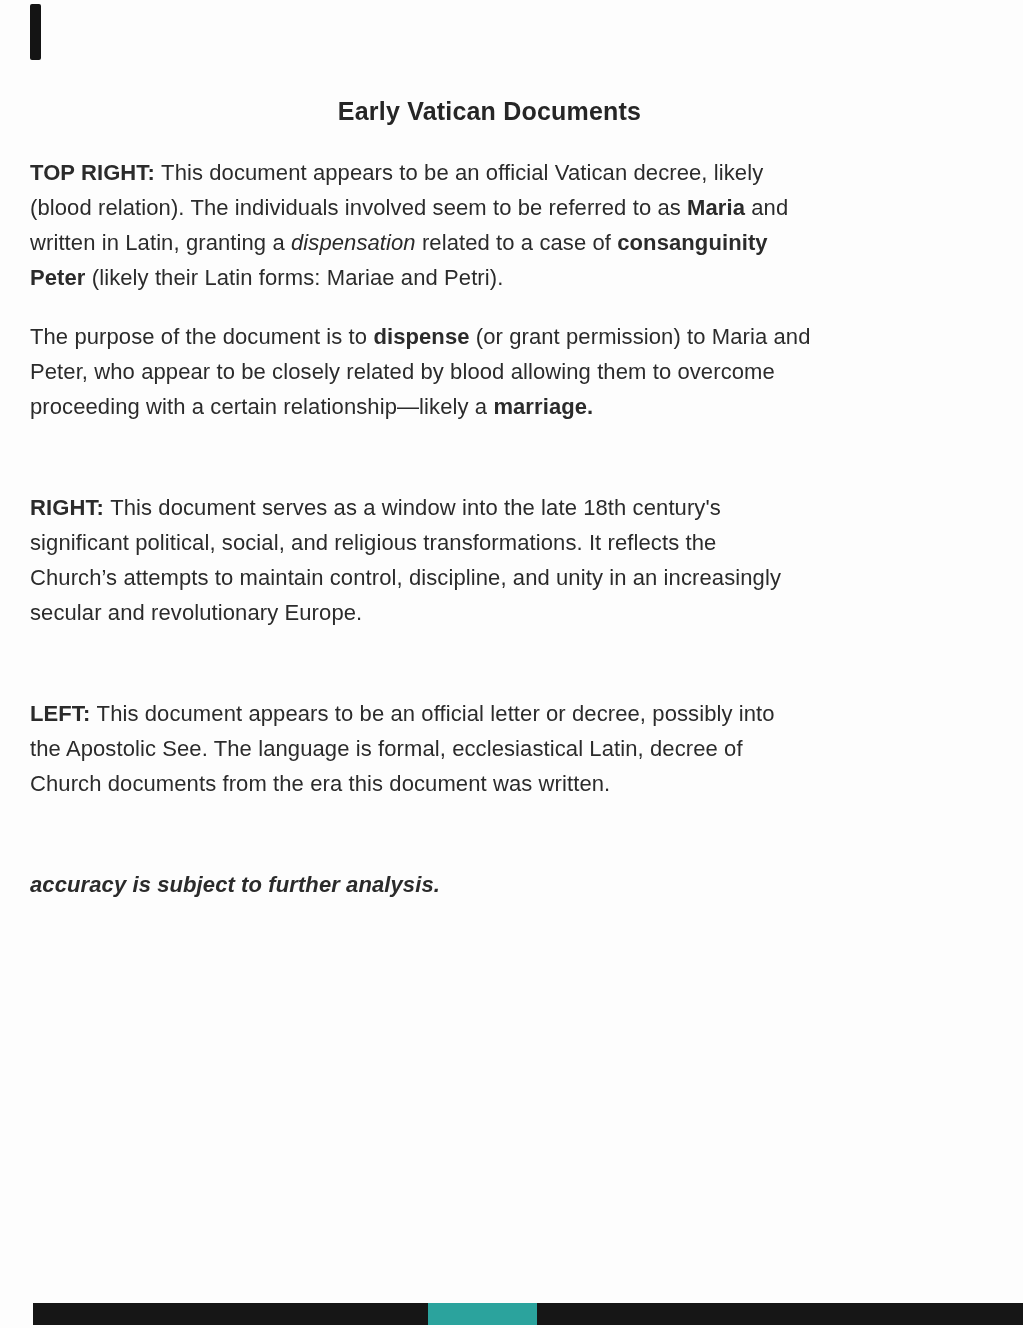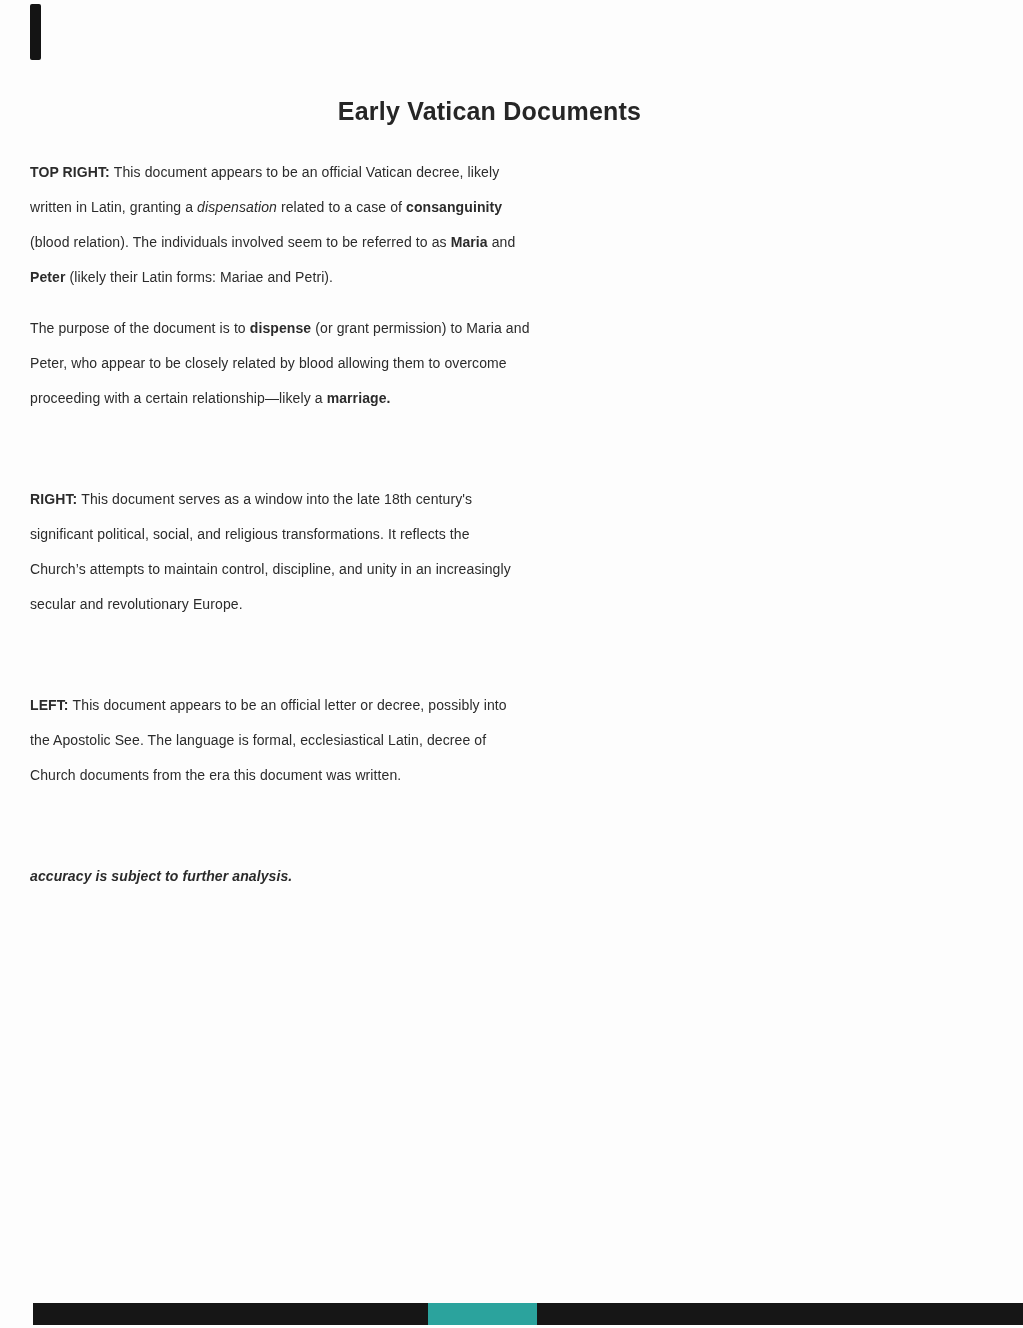--- a/index.html
+++ b/index.html
@@ -27,30 +27,30 @@
     margin: 0;
     text-align: center;
     font-size: 25px;
     font-weight: bold;
     line-height: 30px;
     letter-spacing: 0.2px;
     color: #262626;
   }
   .para {
     margin: 0;
-    font-size: 14px;
+    font-size: 22px;
     line-height: 35px;
     letter-spacing: 0.1px;
   }
   .para .line {
     display: block;
     white-space: nowrap;
   }
   .gap-first { margin-top: 29px; }
-  .gap-small { margin-top: 16px; }
+  .gap-small { margin-top: 24px; }
   .gap-large { margin-top: 66px; }
   .seg-n { font-weight: normal; font-style: normal; }
   .seg-b { font-weight: bold; font-style: normal; }
   .seg-i { font-weight: normal; font-style: italic; }
   .seg-bi { font-weight: bold; font-style: italic; }
   
   .artifact-top-strip {
     position: absolute;
     left: 30px;
     top: 4px;
@@ -76,22 +76,22 @@
 </head>
 <body style="background: rgb(253, 253, 253); color: rgb(43, 43, 43);">
 
 <div class="artifact-top-strip" style="background: rgb(20, 20, 20);"></div>
 
 <main class="page">
   <h1 class="title">Early Vatican Documents</h1>
   <div id="document-body">
       <p class="para gap-first">
         <span class="line"><span class="seg-b">TOP RIGHT: </span><span class="seg-n">This document appears to be an official Vatican decree, likely</span></span>
+        <span class="line"><span class="seg-n">(blood relation). The individuals involved seem to be referred to as </span><span class="seg-b">Maria</span><span class="seg-n"> and</span></span>
         <span class="line"><span class="seg-n">written in Latin, granting a </span><span class="seg-i">dispensation</span><span class="seg-n"> related to a case of </span><span class="seg-b">consanguinity</span></span>
-        <span class="line"><span class="seg-n">(blood relation). The individuals involved seem to be referred to as </span><span class="seg-b">Maria</span><span class="seg-n"> and</span></span>
         <span class="line"><span class="seg-b">Peter</span><span class="seg-n"> (likely their Latin forms: Mariae and Petri).</span></span>
       </p>
       <p class="para gap-small">
         <span class="line"><span class="seg-n">The purpose of the document is to </span><span class="seg-b">dispense</span><span class="seg-n"> (or grant permission) to Maria and</span></span>
         <span class="line"><span class="seg-n">Peter, who appear to be closely related by blood allowing them to overcome</span></span>
         <span class="line"><span class="seg-n">proceeding with a certain relationship—likely a </span><span class="seg-b">marriage.</span></span>
       </p>
       <p class="para gap-large">
         <span class="line"><span class="seg-b">RIGHT: </span><span class="seg-n">This document serves as a window into the late 18th century's</span></span>
         <span class="line"><span class="seg-n">significant political, social, and religious transformations. It reflects the</span></span>

